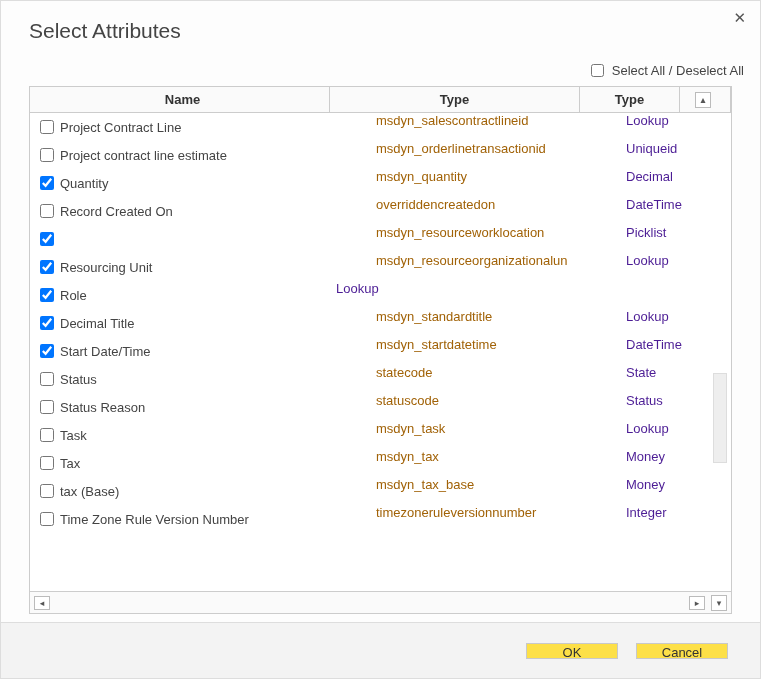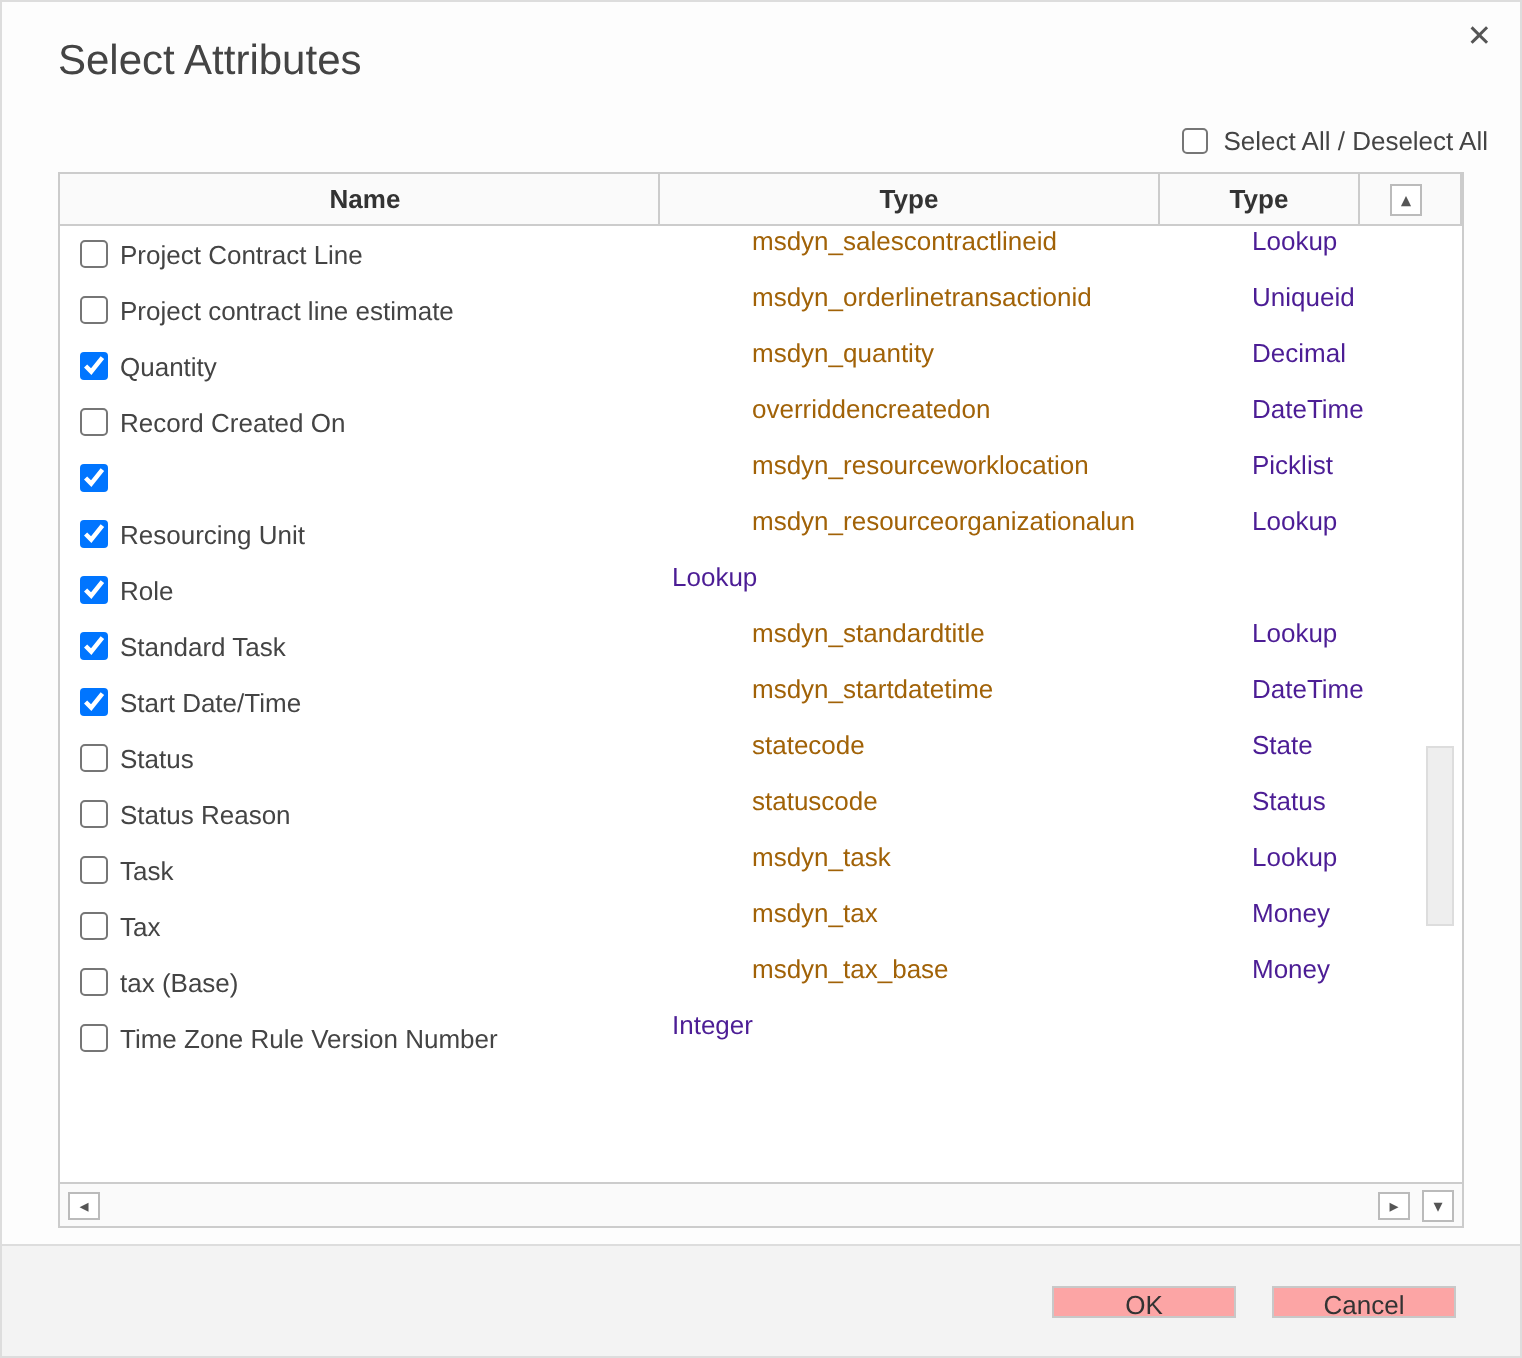--- a/index.html
+++ b/index.html
@@ -121,21 +121,21 @@
     border-top: 1px solid #ddd;
     display: flex;
     justify-content: flex-end;
     align-items: center;
     gap: 18px;
     padding-right: 32px;
   }
   .btn {
     min-width: 92px;
     height: 16px;
-    background: #fca5a5;
+    background: #fde047;
     border: 1px solid #c8c8c8;
     color: #333;
     font-size: 13px;
     cursor: pointer;
   }
 </style>
 </head>
 <body>
 
 <div class="dialog">
@@ -213,21 +213,21 @@
           <div class="row">
             <div class="c1">
               <input type="checkbox" checked="" style="">
               <span>Role</span>
             </div>
             <div class="c3">Lookup</div>
           </div>
           <div class="row">
             <div class="c1">
               <input type="checkbox" checked="" style="">
-              <span>Standard Task</span>
+              <span>Decimal Title</span>
             </div>
             <div class="c2">msdyn_standardtitle</div>
             <div class="c3">Lookup</div>
           </div>
           <div class="row">
             <div class="c1">
               <input type="checkbox" checked="" style="">
               <span>Start Date/Time</span>
             </div>
             <div class="c2">msdyn_startdatetime</div>
@@ -271,20 +271,21 @@
               <span>tax (Base)</span>
             </div>
             <div class="c2">msdyn_tax_base</div>
             <div class="c3">Money</div>
           </div>
           <div class="row">
             <div class="c1">
               <input type="checkbox" style="">
               <span>Time Zone Rule Version Number</span>
             </div>
+            <div class="c2">timezoneruleversionnumber</div>
             <div class="c3">Integer</div>
           </div>
         </div>
       <div class="vscroll-track"></div>
     </div>
 
     <div class="grid-footer">
       <span class="hbtn">◂</span>
       <span style="flex:1"></span>
       <span class="hbtn">▸</span>

